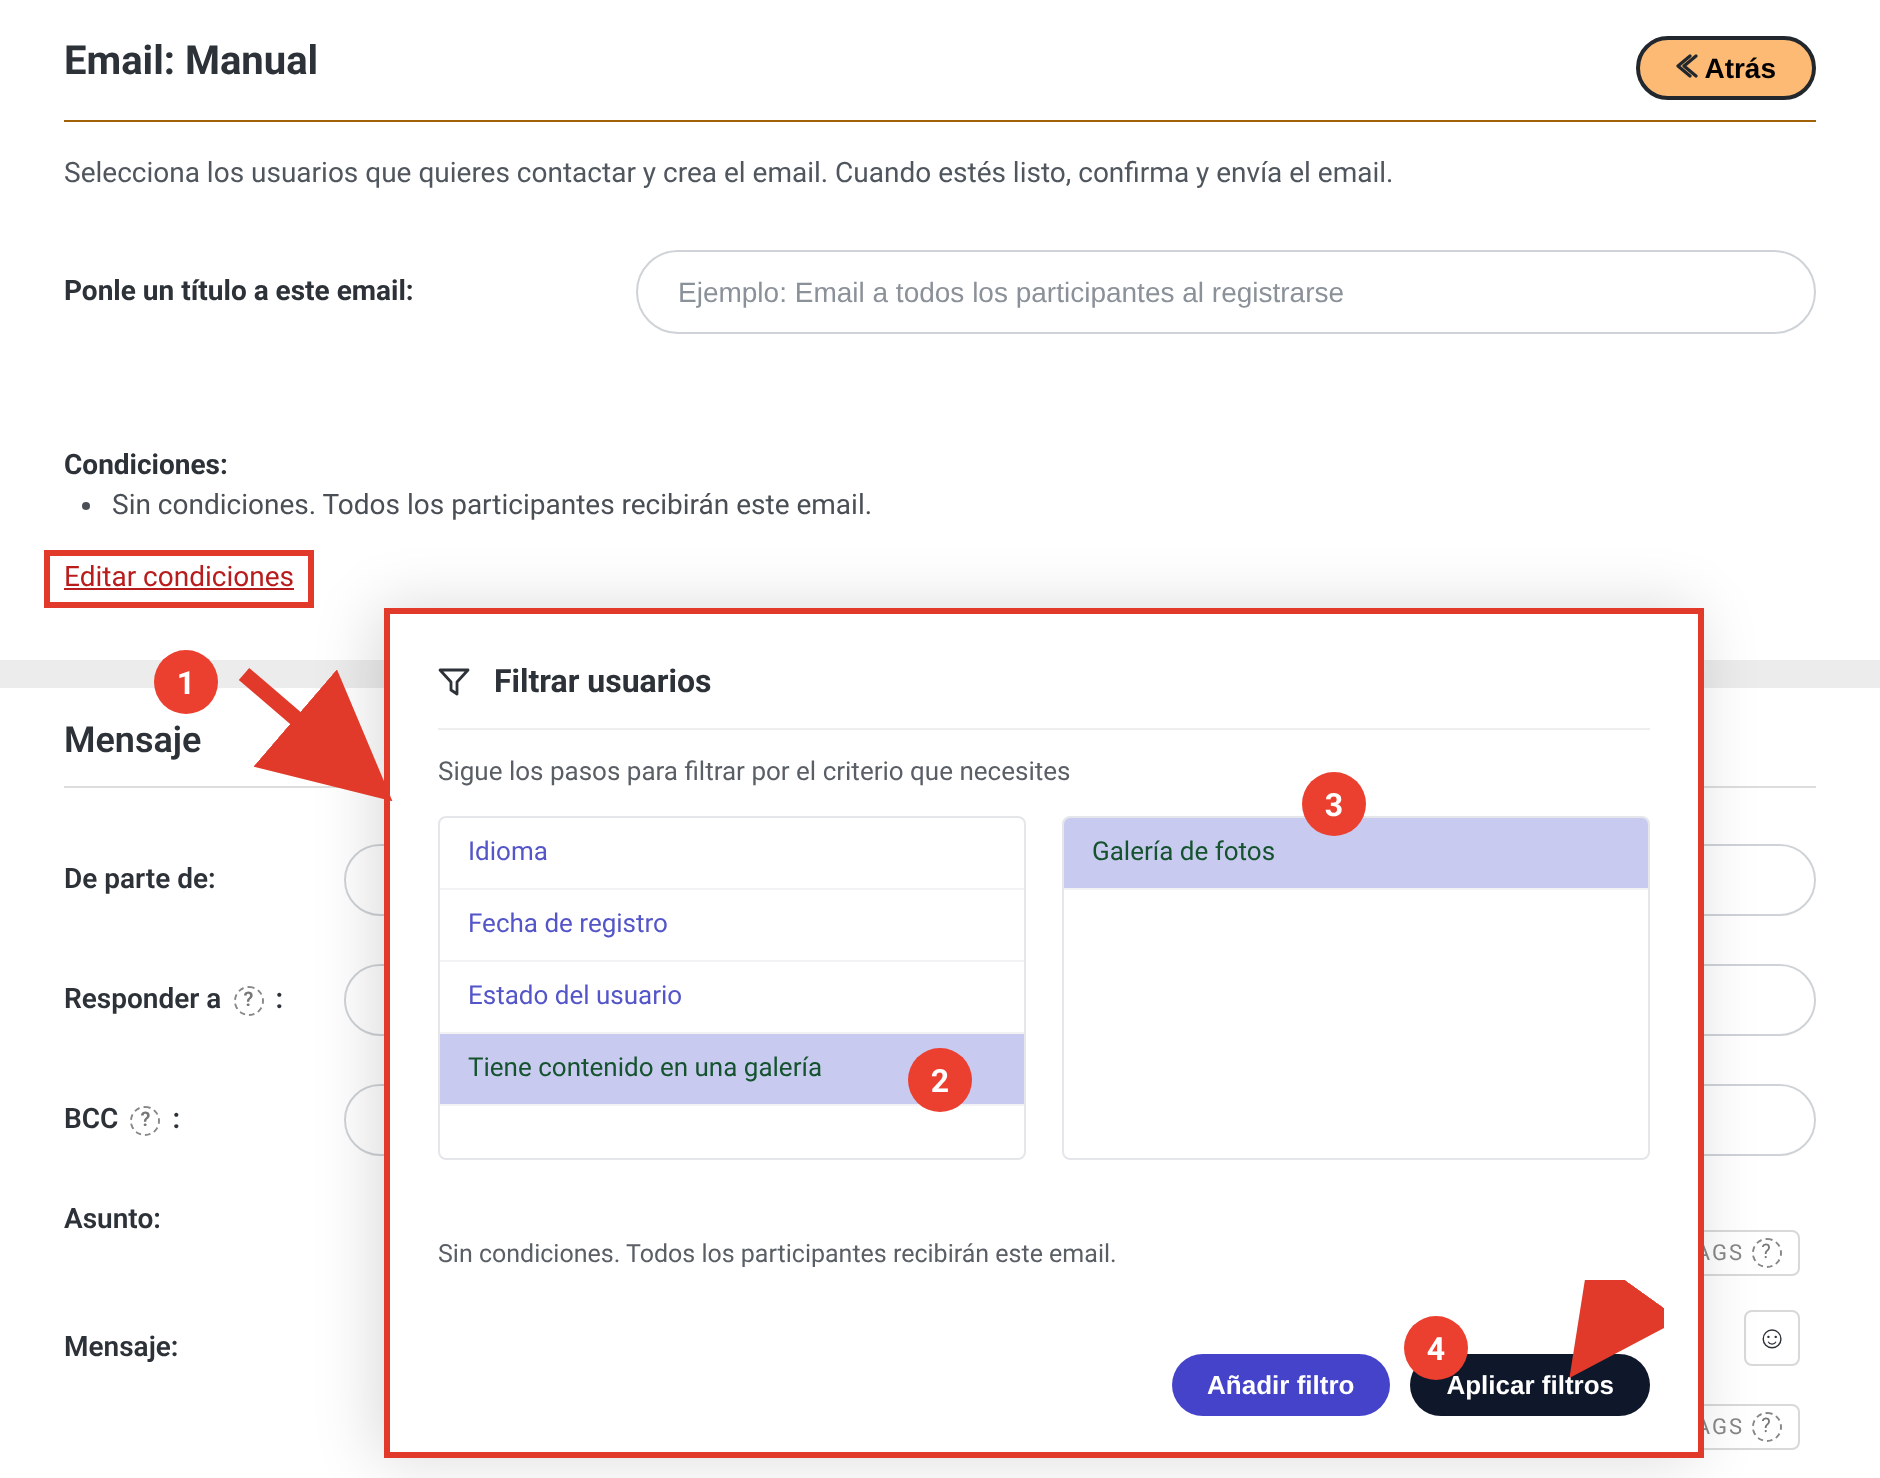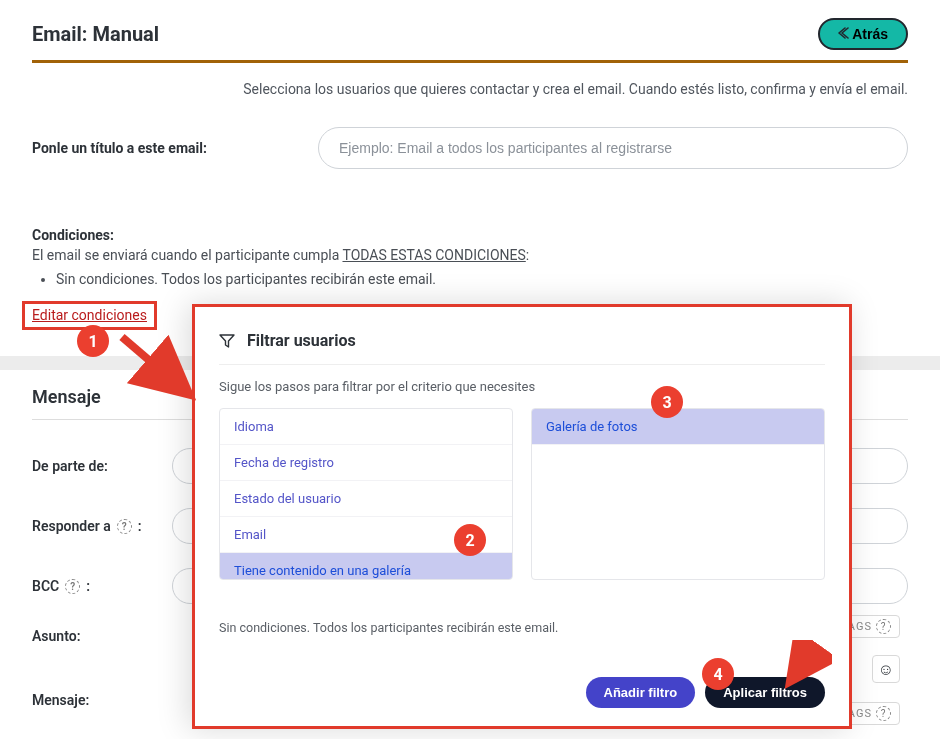--- a/index.html
+++ b/index.html
@@ -14,51 +14,49 @@
       position: relative;
     }
 
     .page {
       padding: 18px 32px 0 32px;
     }
 
     .header-row {
       display: flex;
       justify-content: space-between;
-      align-items: center;
-      border-bottom: 3px solid #a16207;
+      border-bottom: 1px solid #a16207;
       padding-bottom: 10px;
       margin-bottom: 18px;
     }
     .header-row h1 {
       font-size: 20px;
       font-weight: 700;
       color: #2d3238;
     }
     .btn-back {
       display: inline-flex;
       align-items: center;
       gap: 0;
       padding: 6px 18px;
       border: 2px solid #22272e;
       border-radius: 22px;
-      background: #14b8a6;
+      background: #fdba74;
       font-weight: 700;
       font-size: 14px;
       cursor: pointer;
     }
     .btn-back .chev {
       font-size: 14px;
       line-height: 1;
     }
 
     .intro {
       color: #50565e;
       margin-bottom: 30px;
-      text-align: right;
     }
 
     .title-row {
       display: flex;
       align-items: center;
       gap: 16px;
       margin-bottom: 58px;
     }
     .title-row label {
       font-weight: 700;
@@ -228,21 +226,21 @@
     }
     .listbox .item {
       padding: 10px 14px;
       font-size: 13px;
       color: #5455c8;
       cursor: pointer;
       border-bottom: 1px solid #f2f2f5;
     }
     .listbox .item.selected {
       background: #c8caf0;
-      color: #1d4ed8;
+      color: #14532d;
     }
     .listbox::-webkit-scrollbar { width: 8px; }
     .listbox::-webkit-scrollbar-track { background: #f0f0f2; }
     .listbox::-webkit-scrollbar-thumb { background: #c8c9ce; border-radius: 4px; }
 
     .pop-status {
       font-size: 12.5px;
       color: #5a5f66;
       margin-bottom: 42px;
     }
@@ -304,23 +302,20 @@
 
   <p class="intro">Selecciona los usuarios que quieres contactar y crea el email. Cuando estés listo, confirma y envía el email.</p>
 
   <div class="title-row">
     <label>Ponle un título a este email:</label>
     <input class="title-input" type="text" placeholder="Ejemplo: Email a todos los participantes al registrarse" style="">
   </div>
 
   <div>
     <div class="cond-head">Condiciones:</div>
-    <div class="cond-line">
-      <span>El email se enviará cuando el participante cumpla </span><span class="underline">TODAS ESTAS CONDICIONES</span><span>:</span>
-    </div>
     <ul class="cond-list">
       <li>Sin condiciones. Todos los participantes recibirán este email.</li>
     </ul>
     <div class="edit-btn-wrap">
       <span class="edit-btn">Editar condiciones</span>
     </div>
   </div>
 
   <div class="msg-block">
     <div class="grey-strip"></div>
@@ -400,21 +395,20 @@
     </span>
     <span>Filtrar usuarios</span>
   </div>
   <div class="pop-sub">Sigue los pasos para filtrar por el criterio que necesites</div>
 
   <div class="two-col">
     <div class="listbox">
       <div class="item">Idioma</div>
       <div class="item">Fecha de registro</div>
       <div class="item">Estado del usuario</div>
-      <div class="item">Email</div>
       <div class="item selected">Tiene contenido en una galería</div>
 
     </div>
     <div class="listbox">
       <div class="item selected">Galería de fotos</div>
     </div>
   </div>
 
   <div class="pop-status">Sin condiciones. Todos los participantes recibirán este email.</div>
 

